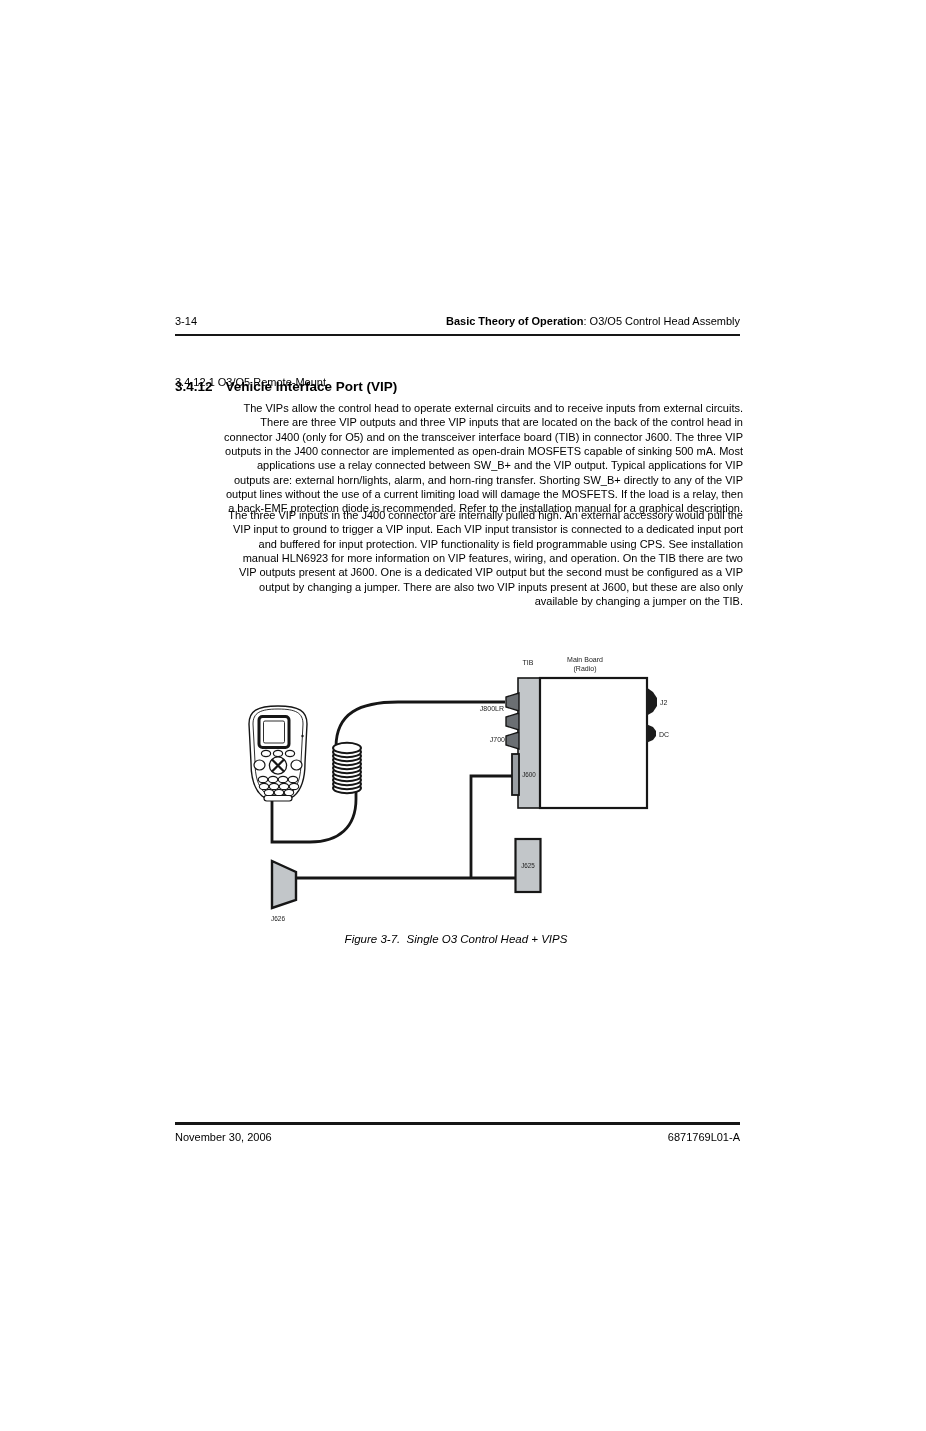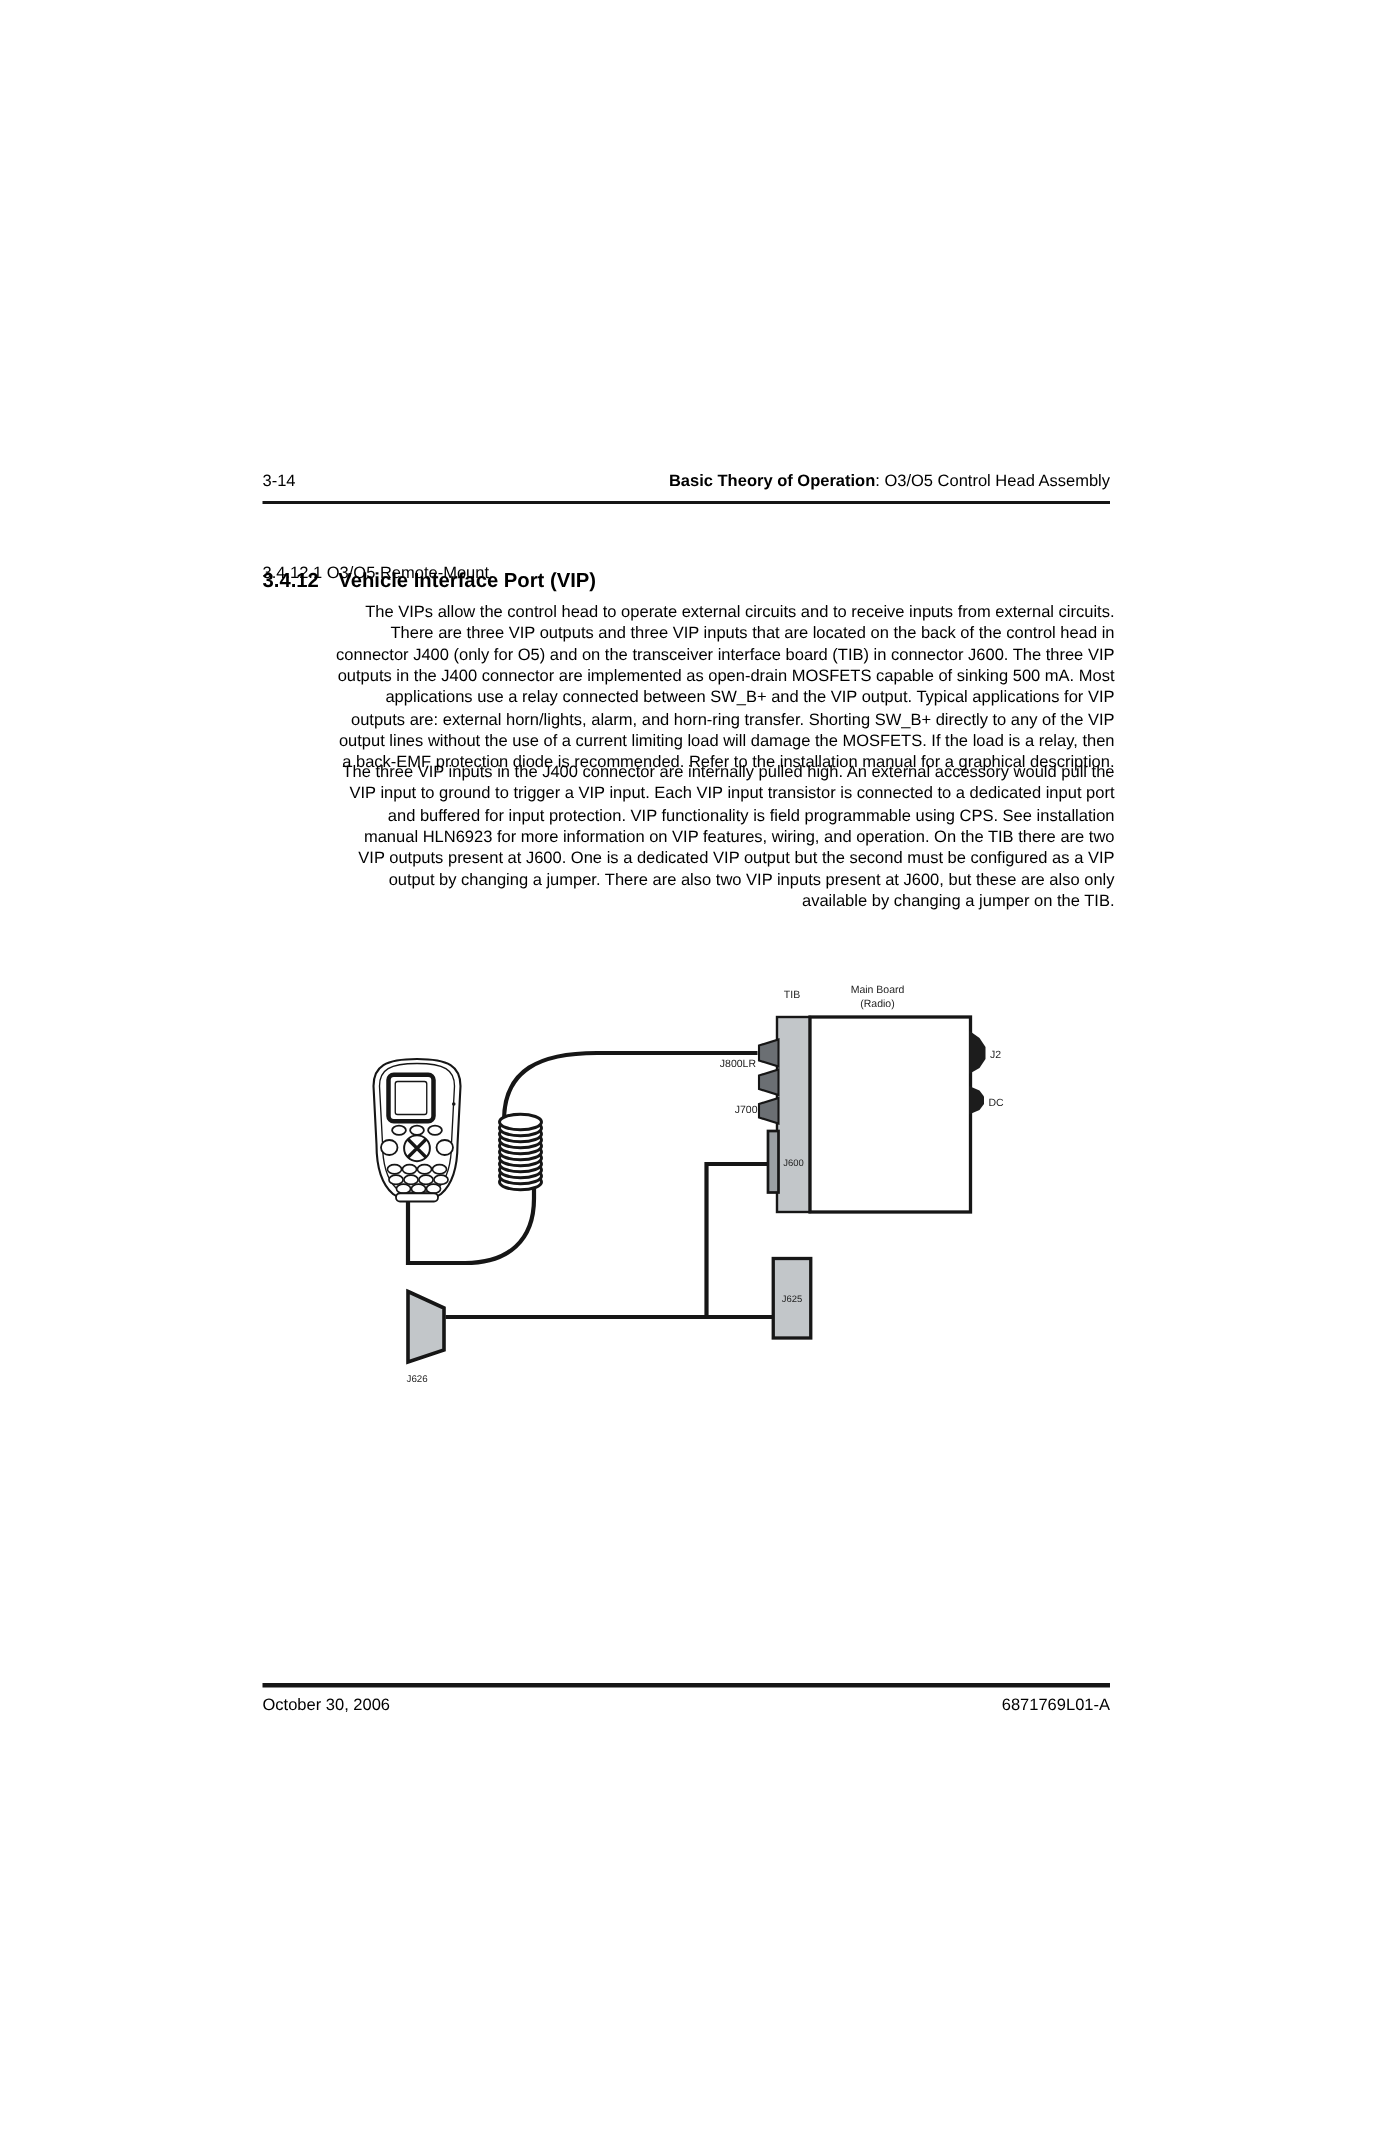--- a/index.html
+++ b/index.html
@@ -136,18 +136,19 @@
     <text x="585" y="671" font-size="7" text-anchor="middle">(Radio)</text>
     <text x="504" y="711" font-size="7" text-anchor="end">J800LR</text>
     <text x="505" y="742" font-size="7" text-anchor="end">J700</text>
     <text x="529" y="777" font-size="6.3" text-anchor="middle">J600</text>
     <text x="528" y="868" font-size="6.3" text-anchor="middle">J625</text>
     <text x="271" y="921" font-size="6.5" text-anchor="start">J626</text>
     <text x="660" y="705" font-size="7" text-anchor="start">J2</text>
     <text x="659" y="737" font-size="7" text-anchor="start">DC</text>
   </svg>
 
+  <div class="abs caption">Figure 3-7.  Single O3 Control Head + VIPS</div>
 
   <div class="abs ftr-rule"></div>
-  <div class="abs ftr-left">October 30, 2006</div>
+  <div class="abs ftr-left">November 30, 2006</div>
   <div class="abs ftr-right">6871769L01-A</div>
 
 </div>
 
 </body></html>

